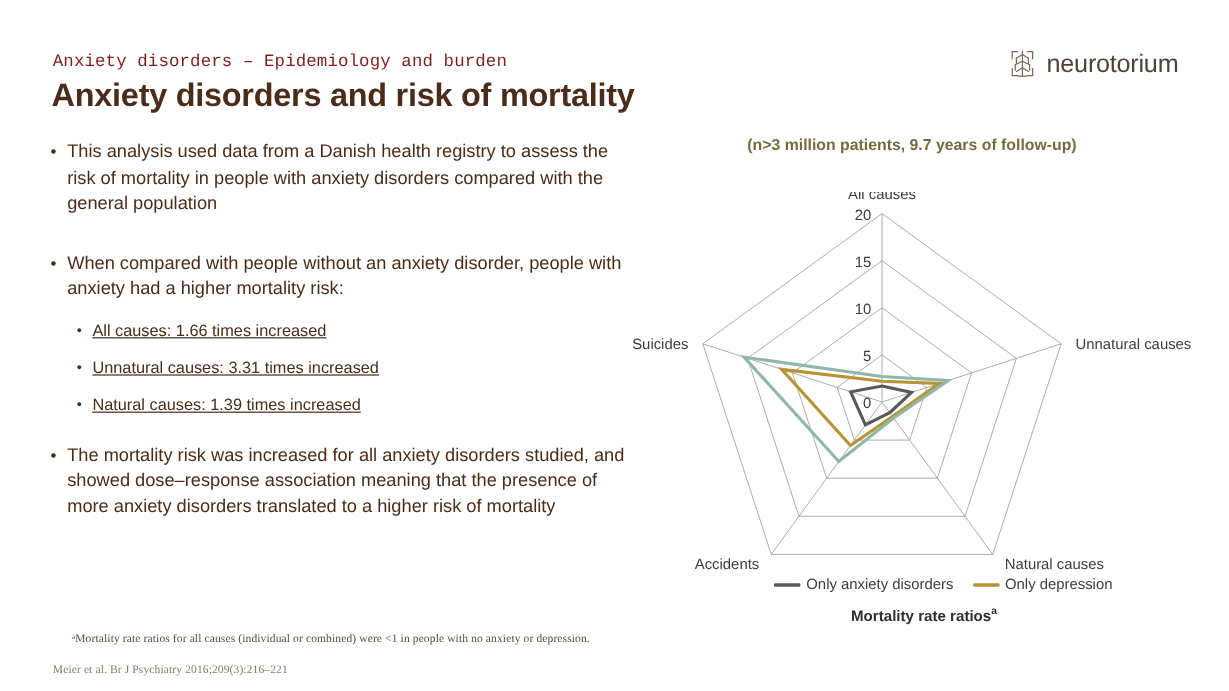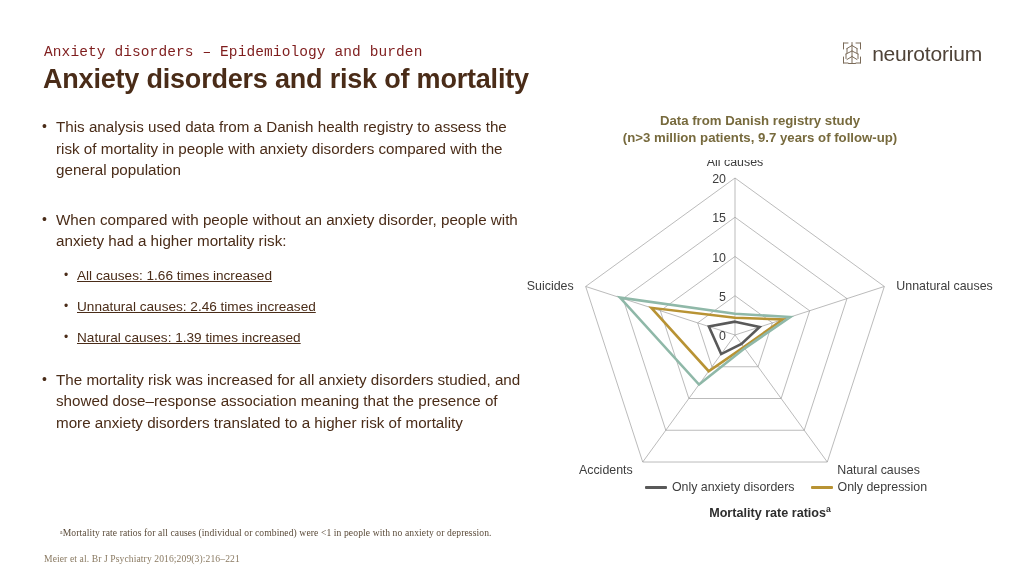--- a/index.html
+++ b/index.html
@@ -130,39 +130,38 @@
       <span class="b-txt">When compared with people without an anxiety disorder, people with anxiety had a higher mortality risk:</span>
     </div>
 
     <div class="sub">
       <div class="b-row">
         <span class="b-dot">•</span>
         <span class="b-txt">All causes: 1.66 times increased</span>
       </div>
       <div class="b-row">
         <span class="b-dot">•</span>
-        <span class="b-txt">Unnatural causes: 2.46 times increased</span>
+        <span class="b-txt">Unnatural causes: 3.31 times increased</span>
       </div>
       <div class="b-row" style="margin-bottom:0">
         <span class="b-dot">•</span>
         <span class="b-txt">Natural causes: 1.39 times increased</span>
       </div>
     </div>
 
     <div style="height:22px" class="gap-lg"></div>
 
     <div class="b-row">
       <span class="b-dot">•</span>
       <span class="b-txt">The mortality risk was increased for all anxiety disorders studied, and showed dose–response association meaning that the presence of more anxiety disorders translated to a higher risk of mortality</span>
     </div>
   </div>
 
   <div class="chart-panel">
     <div class="chart-title">
-      <div>Data from Danish registry study</div>
       <div>(n&gt;3 million patients, 9.7 years of follow-up)</div>
     </div>
 
     <div class="radar-wrap">
       <svg class="radar-svg" id="radar" width="500" height="320" viewBox="0 0 500 320" aria-hidden="true">
           <polygon points="215,135.75 252.32896826458477,162.8710829707833 238.07057115247957,206.7539170292167 191.92942884752043,206.7539170292167 177.67103173541523,162.87108297078333" fill="none" stroke="#9a9a9a" stroke-width="0.8" stroke-opacity="0.85"></polygon>
           <polygon points="215,96.5 289.65793652916955,150.74216594156664 261.14114230495915,238.5078340584334 168.85885769504085,238.5078340584334 140.34206347083045,150.74216594156664" fill="none" stroke="#9a9a9a" stroke-width="0.8" stroke-opacity="0.85"></polygon>
           <polygon points="215,57.25 326.9869047937543,138.61324891234995 284.2117134574387,270.26175108765005 145.7882865425613,270.26175108765005 103.01309520624565,138.61324891234995" fill="none" stroke="#9a9a9a" stroke-width="0.8" stroke-opacity="0.85"></polygon>
           <polygon points="215,18 364.3158730583391,126.48433188313325 307.2822846099183,302.0156681168668 122.71771539008174,302.0156681168668 65.68412694166088,126.48433188313328" fill="none" stroke="#9a9a9a" stroke-width="0.8" stroke-opacity="0.85"></polygon>
           <line x1="215" y1="175" x2="215" y2="18" stroke="#9a9a9a" stroke-width="0.8" stroke-opacity="0.85"></line>

